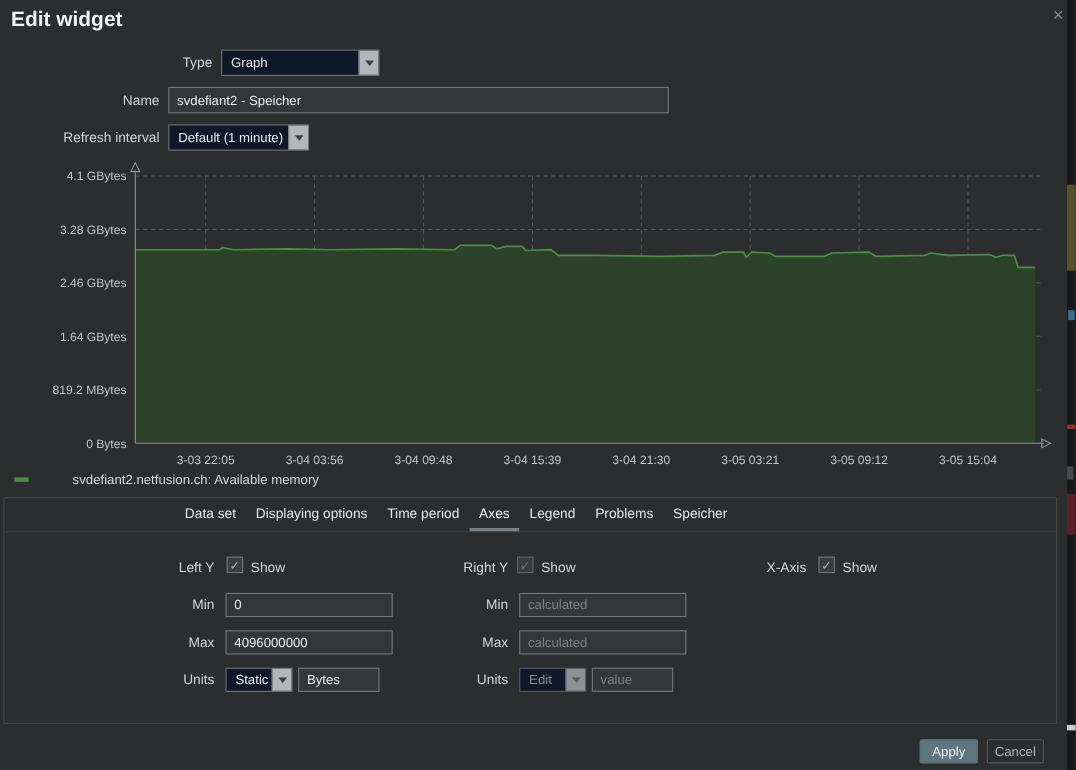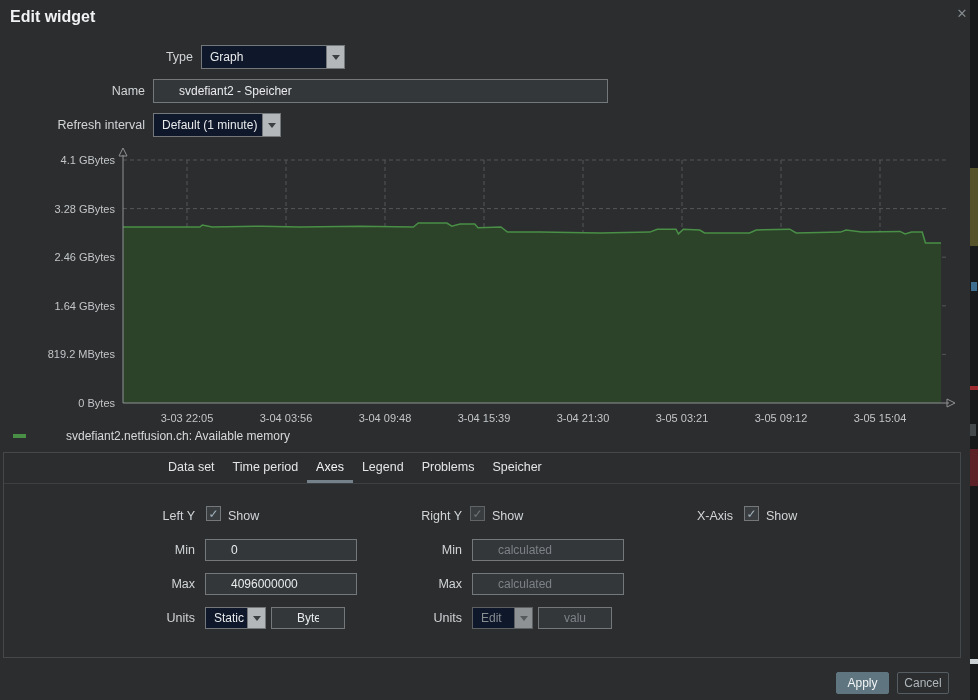--- a/index.html
+++ b/index.html
@@ -6,29 +6,29 @@
   html,body { width:978px; height:700px; overflow:hidden; }
   body {
     background:#2b2d2f;
     font-family:"Liberation Sans", sans-serif;
     position:relative;
     color:#d4d7d9;
   }
   .abs { position:absolute; }
 
   
-  .dlg-title { left:10px; top:8px; font-size:16px; font-weight:bold; color:#f0f2f3; }
+  .dlg-title { left:10px; top:8px; font-size:19px; font-weight:bold; color:#f0f2f3; }
   .close-btn { left:953px; top:4px; width:18px; height:18px; display:flex; align-items:center; justify-content:center;
                color:#84898d; font-size:13px; cursor:pointer; }
 
   
   .flabel { font-size:12.5px; color:#d2d5d7; text-align:right; }
   .tinput {
     height:22px; border:1px solid #74787b; background:#34373a; color:#e9ebec;
-    font-size:12px; padding:0 25px; width:100%;
+    font-size:12px; padding:0 7px; width:100%;
     font-family:"Liberation Sans", sans-serif; outline:none;
   }
   .tinput::placeholder { color:#7c8287; opacity:1; }
   .select { display:flex; align-items:stretch; height:22px; border:1px solid #74787b; background:#0f172a; cursor:pointer; }
   .select .val { padding:0 8px; font-size:12px; color:#e8eaeb; flex:1; display:flex; align-items:center; white-space:nowrap; overflow:hidden; }
   .select .arrow { width:18px; background:#b3b7ba; display:flex; align-items:center; justify-content:center; border-left:1px solid #74787b; }
   .select .arrow .chev { width:0; height:0; border-left:4px solid transparent; border-right:4px solid transparent; border-top:5px solid #3c3f41; }
   .select.disabled { border-color:#5c6063; }
   .select.disabled .val { color:#888d90; }
   .select.disabled .arrow { background:#8e9295; border-left-color:#5c6063; }
@@ -138,20 +138,21 @@
   </svg>
 
 <div class="abs legend">
   <span class="swatch" style="background: rgb(74, 143, 70);"></span>
   <span class="ltext">svdefiant2.netfusion.ch: Available memory</span>
 </div>
 
 <div class="abs tabs-box">
   <div class="tabrow">
     <div class="tab">Data set</div>
+    <div class="tab">Displaying options</div>
     <div class="tab">Time period</div>
     <div class="tab active">Axes</div>
     <div class="tab">Legend</div>
     <div class="tab">Problems</div>
     <div class="tab">Speicher</div>
   </div>
 </div>
 
 <div class="abs flabel" style="left:60px; top:509px; width:135px;">Left Y</div>
 <div class="abs checkbox" style="left:206px; top:506px;">✓</div>

